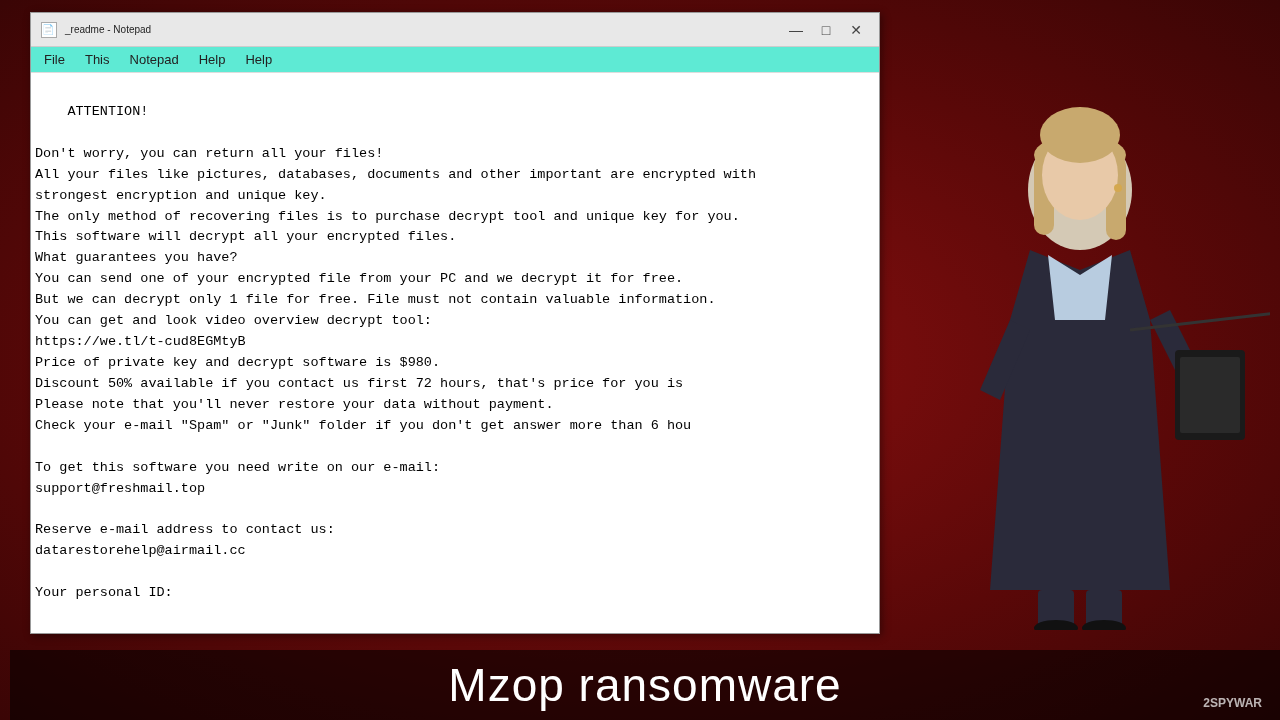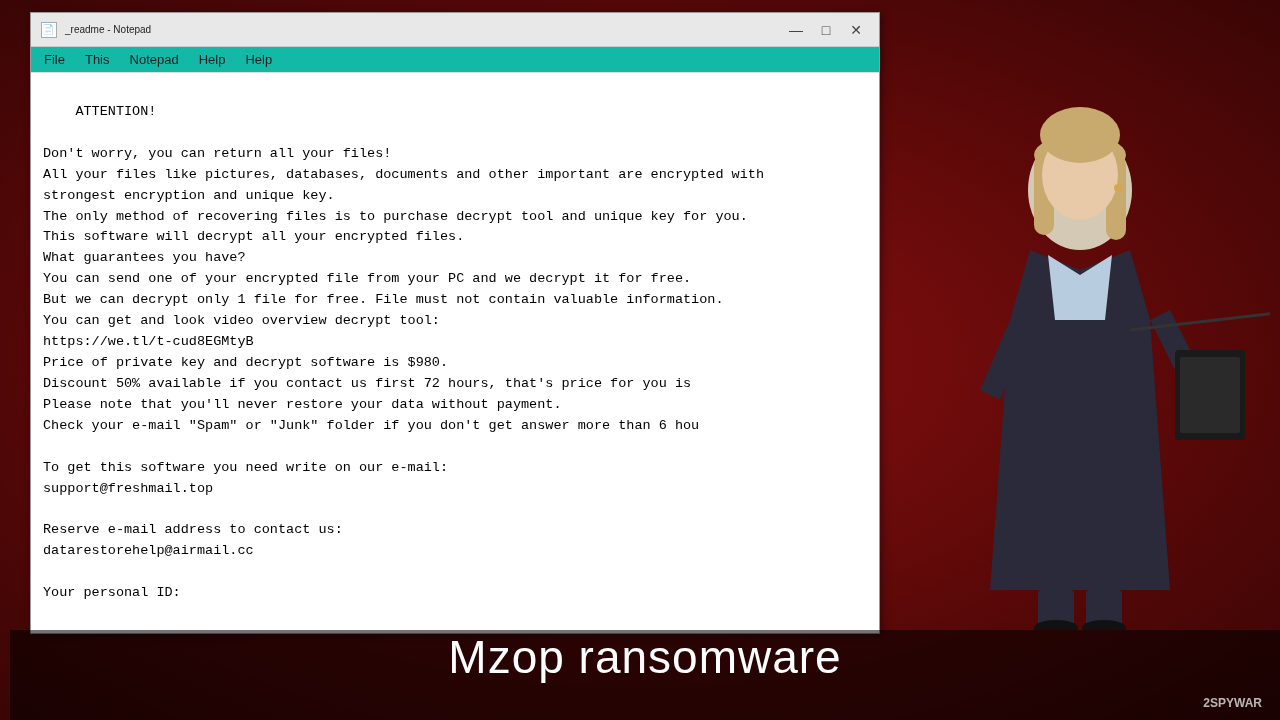--- a/index.html
+++ b/index.html
@@ -19,23 +19,24 @@
       inset: 0;
       background: radial-gradient(ellipse at center, #8b1010 0%, #5a0808 60%, #3a0505 100%);
     }
 
     
     .caption-bar {
       position: absolute;
       bottom: 0;
       left: 0;
       right: 0;
-      height: 90px;
+      height: 70px;
       background: rgba(0,0,0,0.55);
       display: flex;
+      align-items: center;
       justify-content: center;
       margin-left: 10px;
     }
 
     .caption-text {
       color: #ffffff;
       font-size: 46px;
       font-weight: 300;
       font-family: Arial, sans-serif;
       letter-spacing: 1px;
@@ -134,40 +135,40 @@
       display: flex;
       align-items: center;
       justify-content: center;
       font-size: 14px;
       color: #444;
       font-family: 'Segoe UI', Arial, sans-serif;
     }
 
     
     .menu-bar {
-      background: #14b8a6;
+      background: #5eead4;
       border-bottom: 1px solid #ddd;
       display: flex;
       padding: 2px 4px;
       gap: 2px;
     }
 
     .menu-item {
       padding: 2px 8px;
       font-size: 13px;
       color: #222;
       font-family: 'Segoe UI', Arial, sans-serif;
       cursor: pointer;
       border: 1px solid transparent;
     }
 
     
     .text-area {
       background: #ffffff;
-      padding: 8px 12px;
+      padding: 8px 4px;
       font-family: 'Courier New', Courier, monospace;
       font-size: 13.5px;
       color: #000;
       line-height: 1.55;
       overflow-y: auto;
       min-height: 540px;
       border: none;
       white-space: pre-wrap;
       position: relative;
     }

